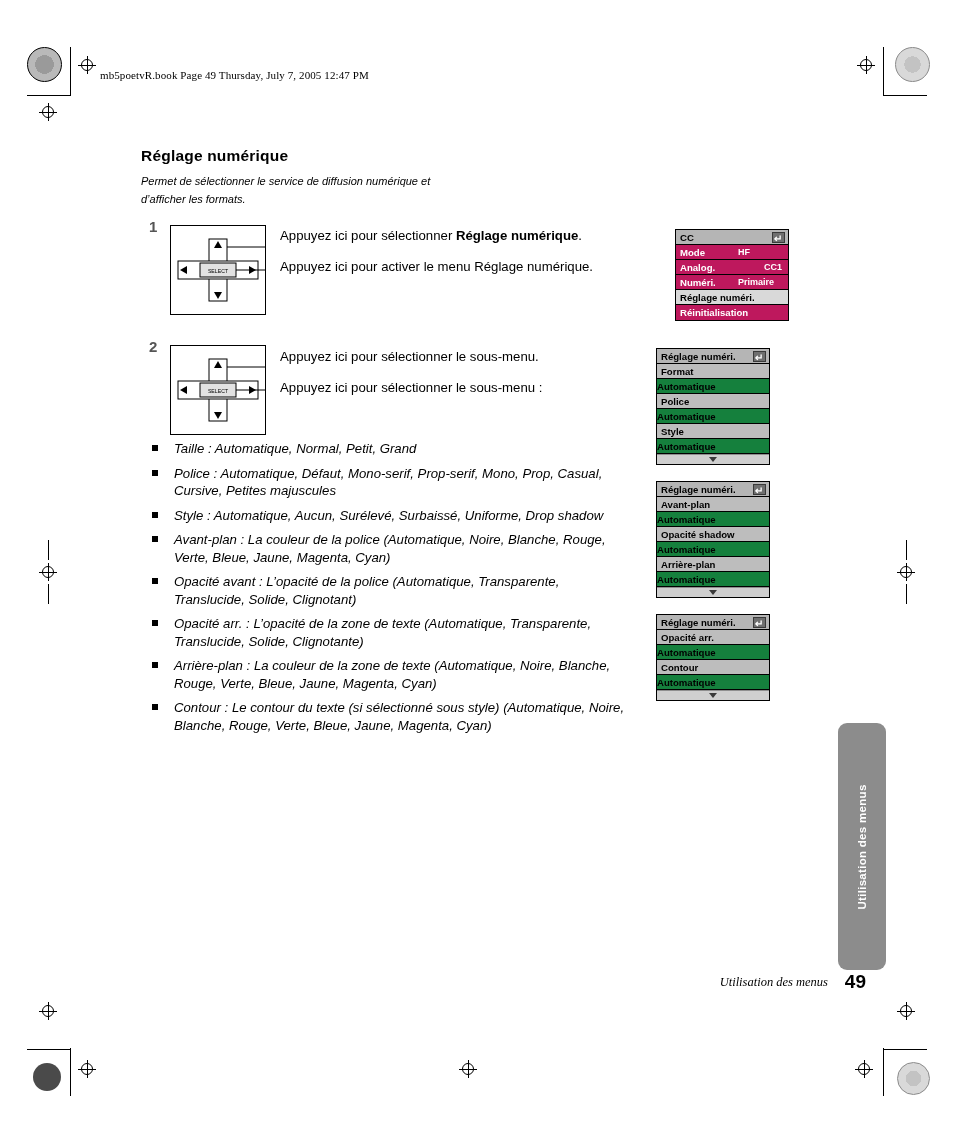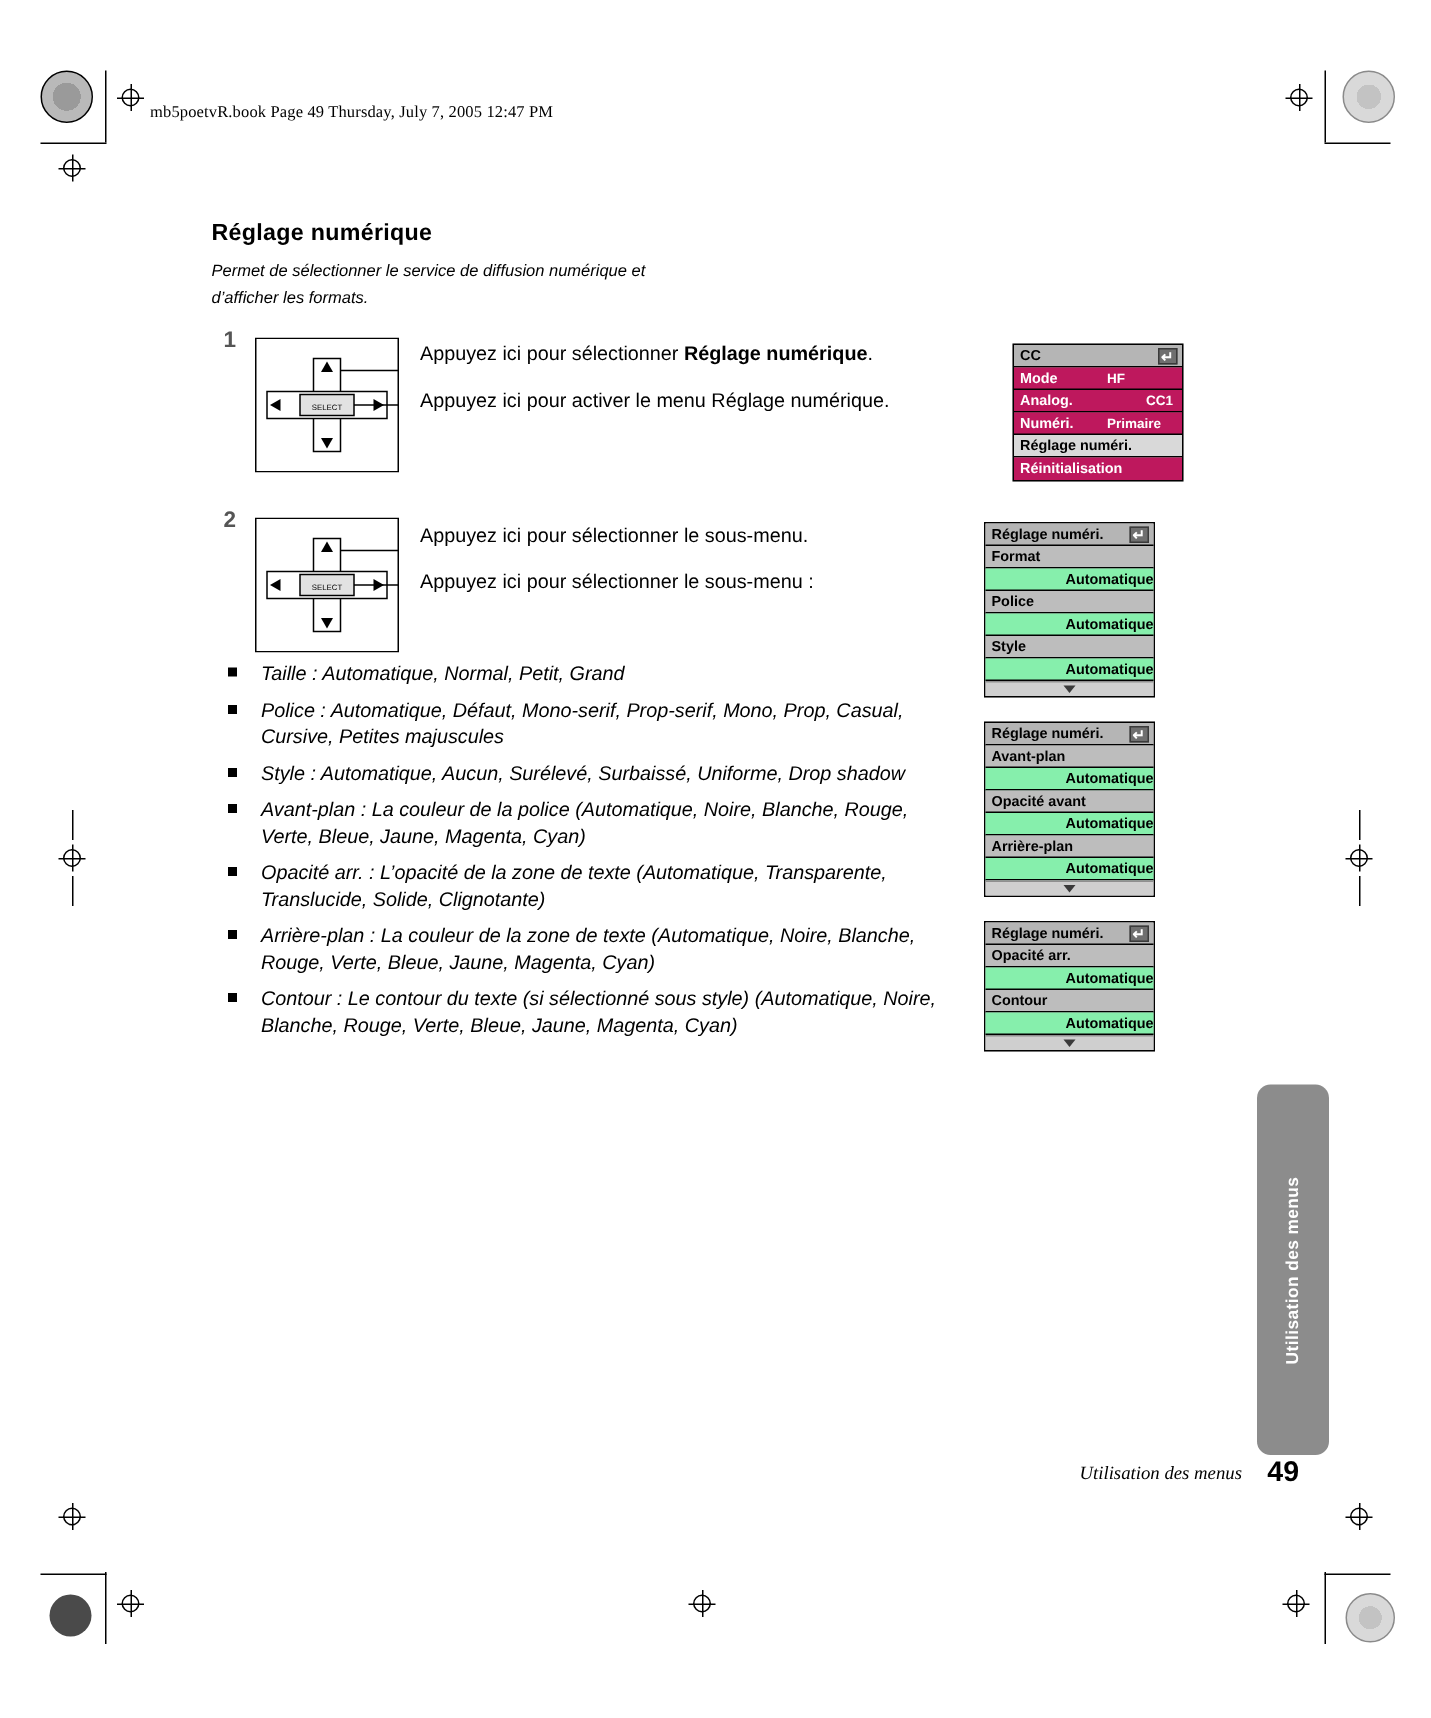--- a/index.html
+++ b/index.html
@@ -107,21 +107,21 @@
     padding-left:4px;
     white-space:nowrap;
     overflow:hidden;
   }
   .osd-row:last-child { border-bottom:none; }
   .osd-row.title { background:#b5b5b5; }
   .osd-row.dark  { background:#be185d; color:#fff; }
   .osd-row.mid   { background:#bdbdbd; }
   .osd-row.light { background:#d9d9d9; }
   .osd-row.value {
-    background:#86efac; text-align:right; padding-left:0;
+    background:#15803d; text-align:left; padding-left:0;
   }
   .osd-val-right {
     position:absolute; right:6px; top:0;
     font-size:9px;
   }
   .osd-val-mid {
     position:absolute; left:62px; top:0; font-size:9px;
   }
   .osd-back {
     position:absolute; right:3px; top:2px;
@@ -301,20 +301,26 @@
   <div class="bullet-row">
     <span class="bullet-mark">
         <i></i>
       </span>
     <span class="bullet-text">Avant-plan : La couleur de la police (Automatique, Noire, Blanche, Rouge, Verte, Bleue, Jaune, Magenta, Cyan)</span>
   </div>
   <div class="bullet-row">
     <span class="bullet-mark">
         <i></i>
       </span>
+    <span class="bullet-text">Opacité avant : L’opacité de la police (Automatique, Transparente, Translucide, Solide, Clignotant)</span>
+  </div>
+  <div class="bullet-row">
+    <span class="bullet-mark">
+        <i></i>
+      </span>
     <span class="bullet-text">Opacité arr. : L’opacité de la zone de texte (Automatique, Transparente, Translucide, Solide, Clignotante)</span>
   </div>
   <div class="bullet-row">
     <span class="bullet-mark">
         <i></i>
       </span>
     <span class="bullet-text">Arrière-plan : La couleur de la zone de texte (Automatique, Noire, Blanche, Rouge, Verte, Bleue, Jaune, Magenta, Cyan)</span>
   </div>
   <div class="bullet-row">
     <span class="bullet-mark">
@@ -380,21 +386,21 @@
     <span>Réglage numéri.</span>
     <span class="osd-back"></span>
   </div>
   <div class="osd-row mid">
     <span>Avant-plan</span>
   </div>
   <div class="osd-row value">
     <span>Automatique</span>
   </div>
   <div class="osd-row mid">
-    <span>Opacité avant</span>
+    <span>Opacité shadow</span>
   </div>
   <div class="osd-row value">
     <span>Automatique</span>
   </div>
   <div class="osd-row mid">
     <span>Arrière-plan</span>
   </div>
   <div class="osd-row value">
     <span>Automatique</span>
   </div>

